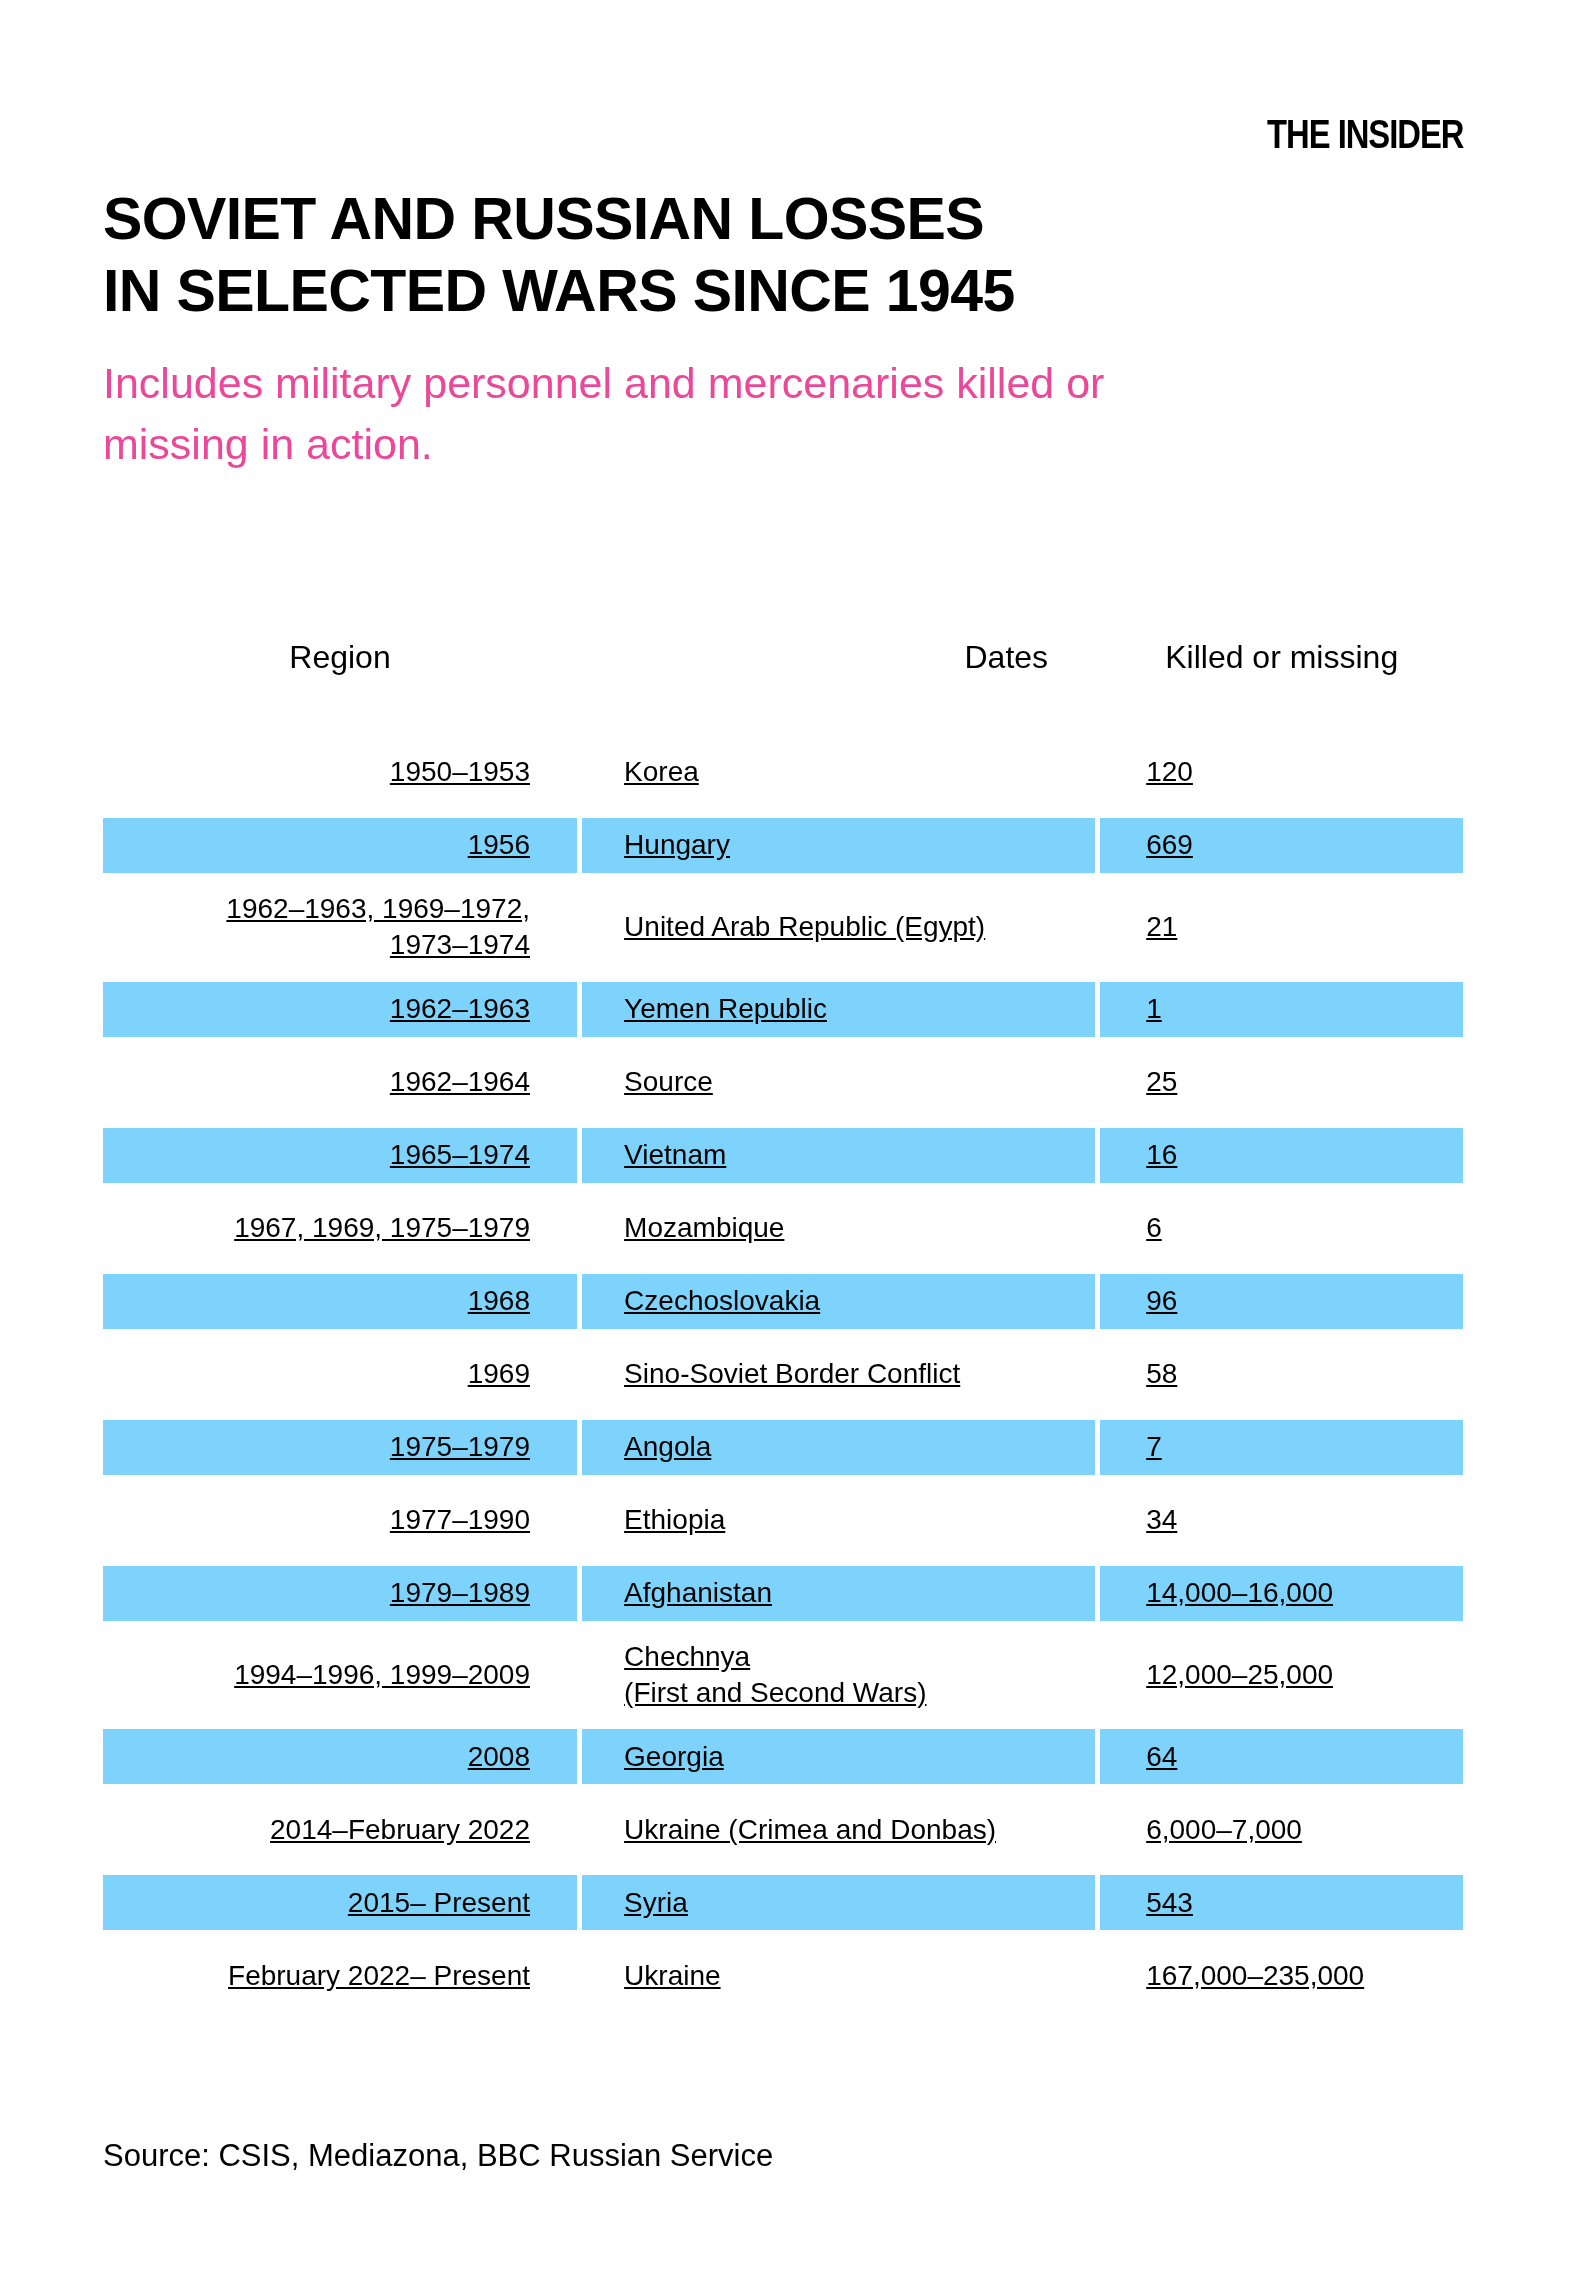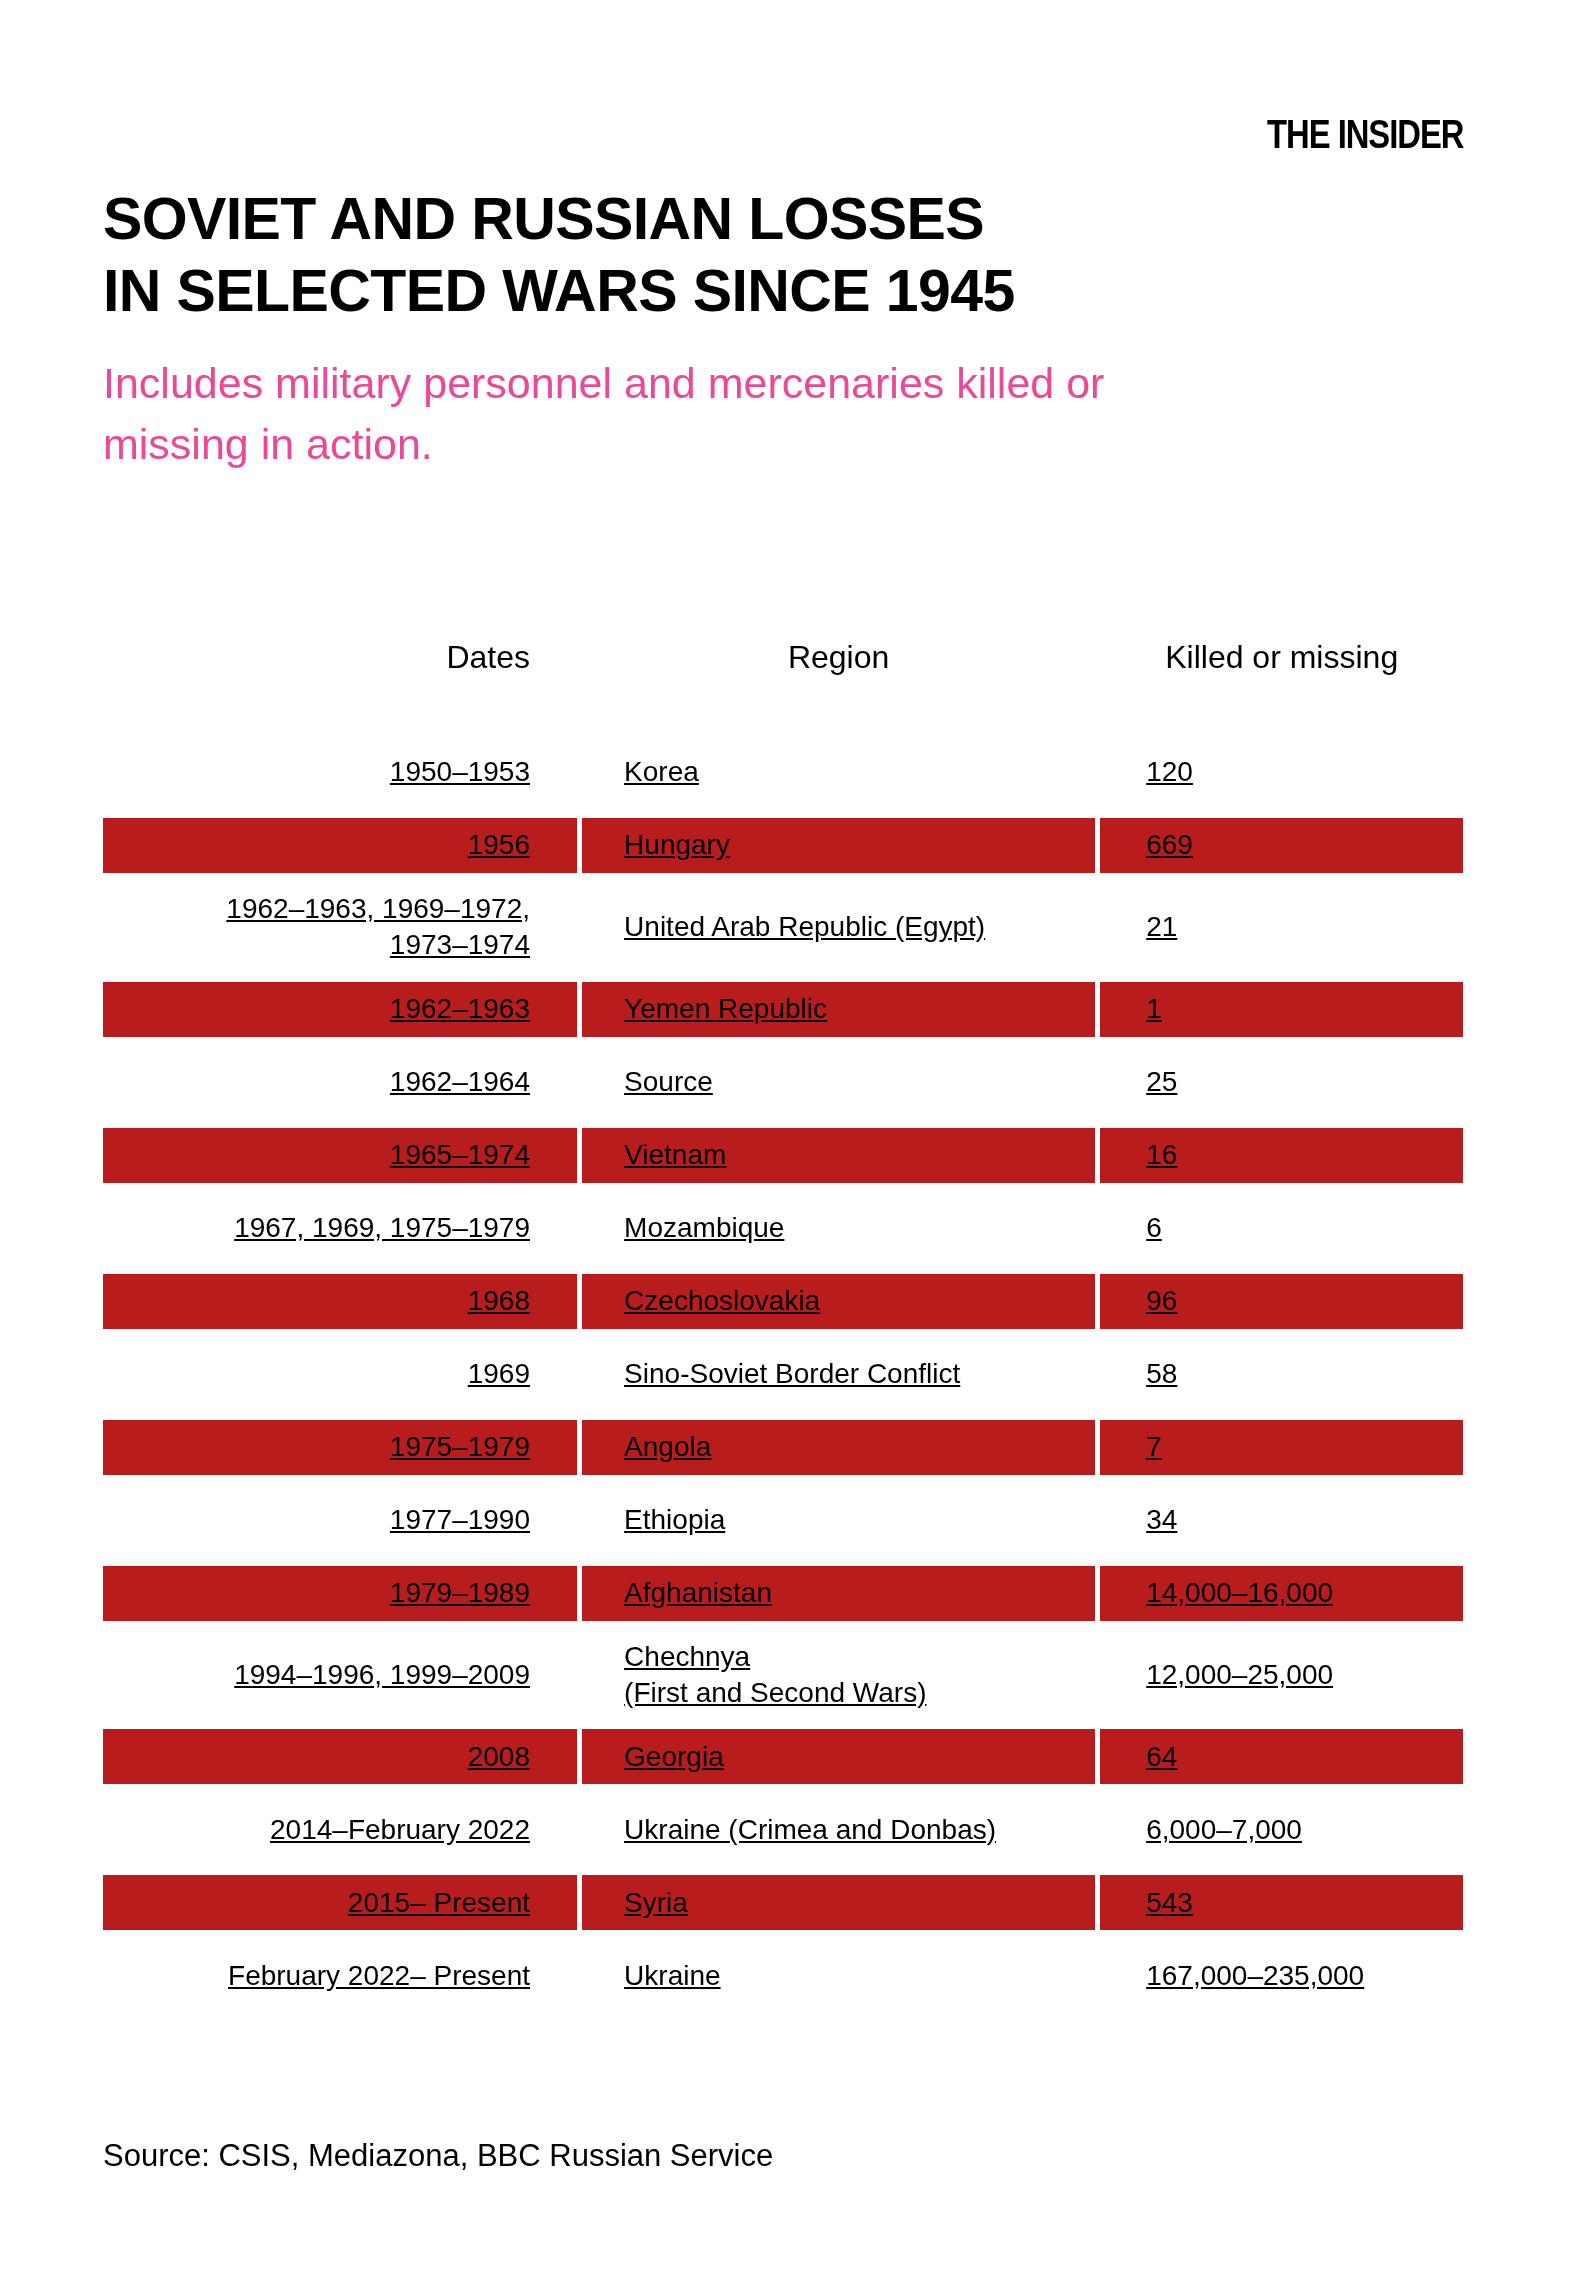--- a/index.html
+++ b/index.html
@@ -71,21 +71,21 @@
     align-items: center;
     min-height: 55px;
     font-size: 28px;
     line-height: 1.3;
     white-space: pre-line;
     box-sizing: border-box;
   }
   .cell.dates { justify-content: flex-end; text-align: right; padding-right: 47px; }
   .cell.region { padding-left: 42px; }
   .cell.killed { padding-left: 46px; }
-  .trow.shaded .cell { background: #b91c1c; }
+  .trow.shaded .cell { background: #7dd3fc; }
   .source {
     margin-top: 126px;
     font-size: 31px;
   }
 </style>
 </head>
 <body>
 
 <div class="page">
 
@@ -95,22 +95,22 @@
 
   <h1 class="title">
     <span>SOVIET AND RUSSIAN LOSSES</span>
     <span>IN SELECTED WARS SINCE 1945</span>
   </h1>
 
   <div class="subtitle">Includes military personnel and mercenaries killed or missing in action.</div>
 
   <div class="table">
     <div class="thead">
+      <div class="th region">Region</div>
       <div class="th dates">Dates</div>
-      <div class="th region">Region</div>
       <div class="th killed">Killed or missing</div>
     </div>
     <div class="tbody">
   <div class="trow">
     <div class="cell dates">1950–1953</div>
     <div class="cell region">Korea</div>
     <div class="cell killed">120</div>
   </div>
 
   <div class="trow shaded">

